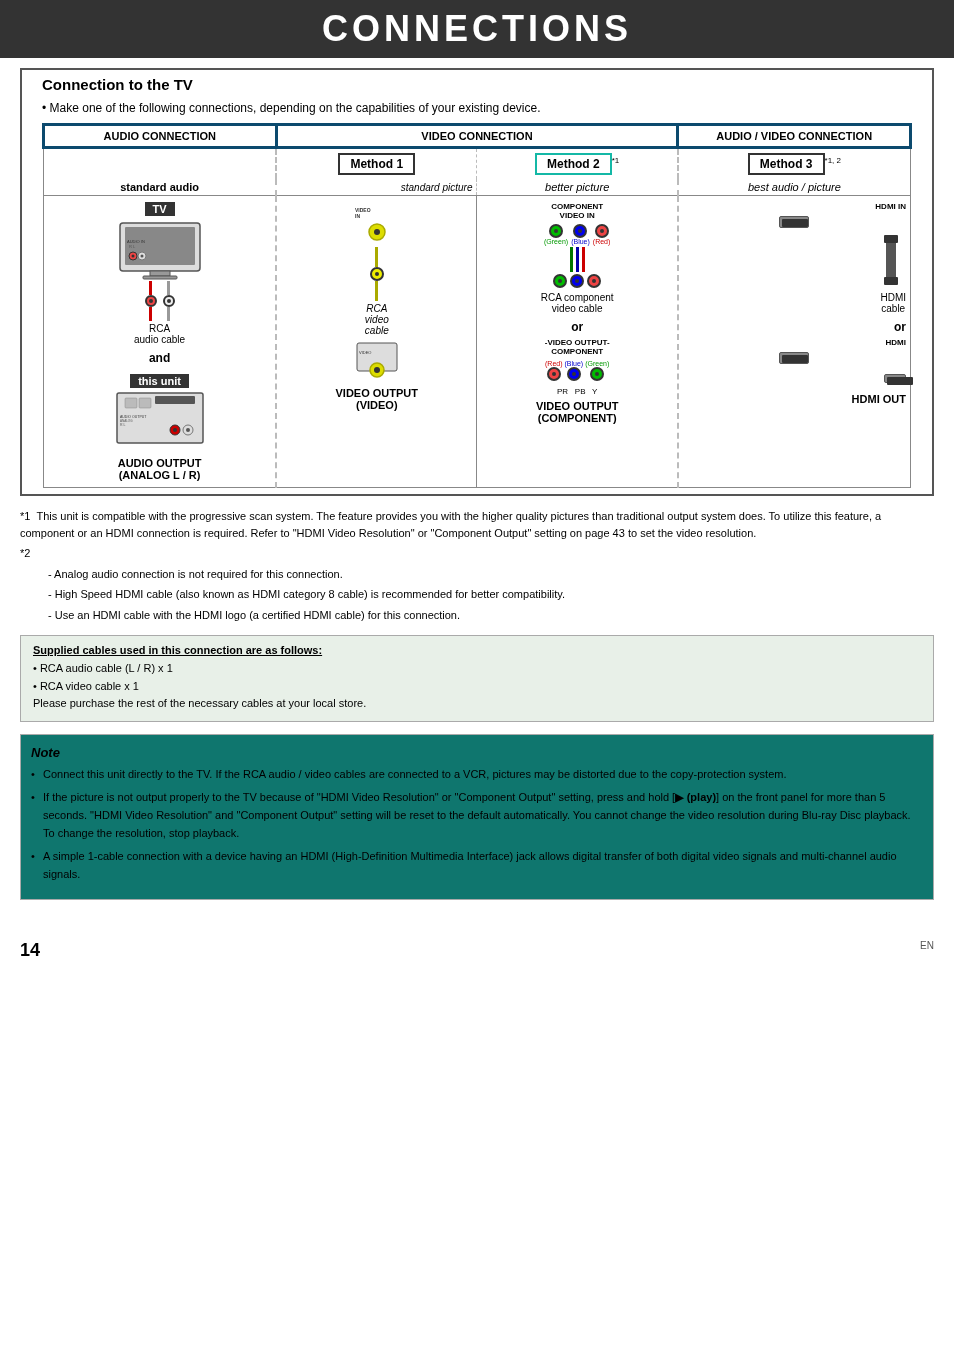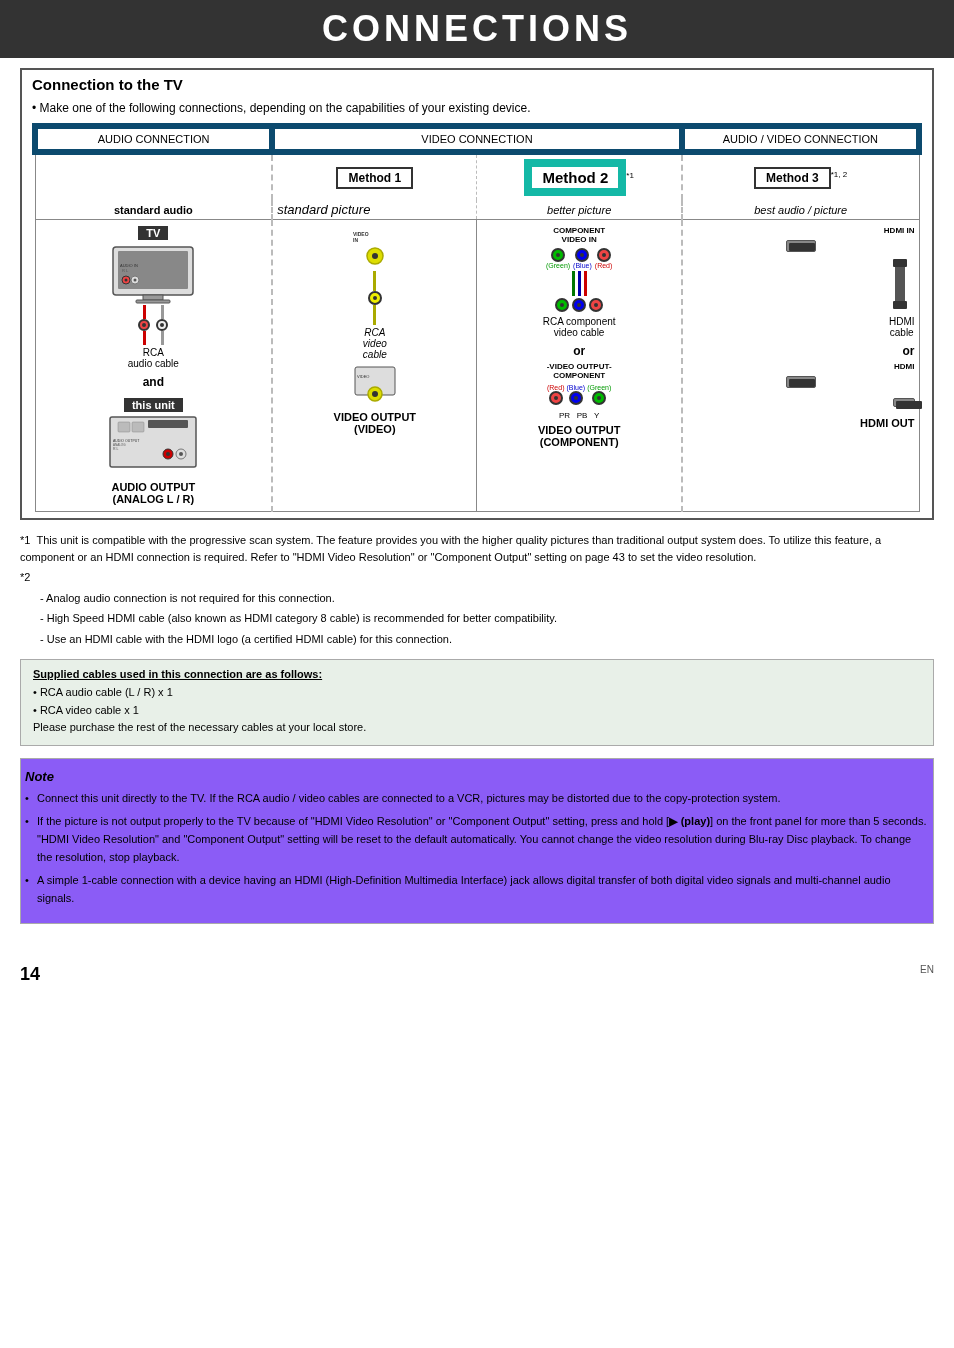--- a/index.html
+++ b/index.html
@@ -23,21 +23,21 @@
       font-weight: 900;
       letter-spacing: 4px;
     }
 
     .main-content {
       padding: 10px 20px;
     }
 
     .section-box {
       border: 2px solid #555;
-      padding: 6px 10px;
+      padding: 6px 20px;
       margin-bottom: 12px;
     }
 
     .section-title {
       font-size: 15px;
       font-weight: bold;
       margin-bottom: 8px;
     }
 
     .intro-text {
@@ -73,21 +73,21 @@
 
     .footnote-section {
       margin-top: 10px;
       font-size: 11px;
     }
     .footnote-section p {
       margin-bottom: 4px;
       line-height: 1.5;
     }
     .footnote-section .fn-indent {
-      margin-left: 20px;
+      margin-left: 28px;
     }
 
     .supplied-cables-box {
       border: 1px solid #aaa;
       background: #e8f0e8;
       padding: 8px 12px;
       margin: 12px 0;
     }
     .supplied-cables-box .sc-title {
       font-weight: bold;
@@ -95,22 +95,22 @@
       font-size: 11px;
       margin-bottom: 4px;
     }
     .supplied-cables-box p {
       font-size: 11px;
       line-height: 1.6;
     }
 
     .note-box {
       border: 1px solid #aaa;
-      background: #8b5cf6;
-      padding: 10px 4px;
+      background: #0f766e;
+      padding: 10px 10px;
       margin-top: 10px;
     }
     .note-title {
       font-style: italic;
       font-weight: bold;
       font-size: 13px;
       margin-bottom: 6px;
     }
     .note-box ul {
       list-style: none;
@@ -138,23 +138,23 @@
     }
 
     
     .diagram-table {
       width: 100%;
       border-collapse: collapse;
       border: 1px solid #888;
       margin-top: 4px;
     }
     .diagram-table > thead > tr > th {
-      border: 6px solid #0c4a6e;
+      border: 3px solid #0c4a6e;
       text-align: center;
-      font-weight: normal;
+      font-weight: bold;
       font-size: 11px;
       padding: 4px;
     }
     .diagram-table > tbody > tr > td {
       border: 1px solid #888;
       vertical-align: top;
       padding: 6px 4px;
     }
     .section-divider-v {
       border-right: 2px dashed #bbb !important;
@@ -249,29 +249,29 @@
           <th style="width:22%;">
             <span>AUDIO / VIDEO CONNECTION</span>
           </th>
         </tr>
         <tr>
           <td class="section-divider-v" style="border-right:2px dashed #bbb; text-align:center; padding:4px; vertical-align:middle;"></td>
           <td style="text-align:center; padding:4px; width:19%; border-right:1px dashed #bbb;">
             <span class="method-box" style="display:inline-block; border:2px solid #333; padding:2px 10px; font-weight:bold; font-size:12px;">Method 1</span>
           </td>
           <td class="section-divider-v2" style="text-align:center; padding:4px; width:19%; border-right:2px dashed #bbb;">
-            <span class="method-box" style="display:inline-block; border:8px solid #14b8a6; padding:2px 10px; font-weight:bold; font-size:15px;">Method 2</span><span class="superscript">*1</span>
+            <span class="method-box" style="display:inline-block; border:2px solid #14b8a6; padding:2px 10px; font-weight:bold; font-size:12px;">Method 2</span><span class="superscript">*1</span>
           </td>
           <td style="text-align:center; padding:4px;margin-top:16px;">
             <span class="method-box" style="display:inline-block; border:2px solid #333; padding:2px 10px; font-weight:bold; font-size:12px;">Method 3</span><span class="superscript">*1, 2</span>
           </td>
         </tr>
         <tr>
           <td class="section-divider-v" style="border-right:2px dashed #bbb; text-align:center; font-weight:bold; font-size:11px; padding:2px 4px;">standard audio</td>
-          <td style="text-align:left; font-style:italic; font-size:13px; padding:2px 4px; border-right:1px dashed #bbb;">standard picture</td>
+          <td style="text-align:right; font-style:italic; font-size:10px; padding:2px 4px; border-right:1px dashed #bbb;">standard picture</td>
           <td class="section-divider-v2" style="text-align:center; font-style:italic; font-size:11px; padding:2px 4px; border-right:2px dashed #bbb;">better picture</td>
           <td style="text-align:center; font-style:italic; font-size:11px; padding:2px 4px;">best audio / picture</td>
         </tr>
       </thead>
       <tbody>
         <tr>
 
           <td class="section-divider-v" style="border-right:2px dashed #bbb; padding:6px 4px; vertical-align:top;">
             <div class="audio-col-content">
 

